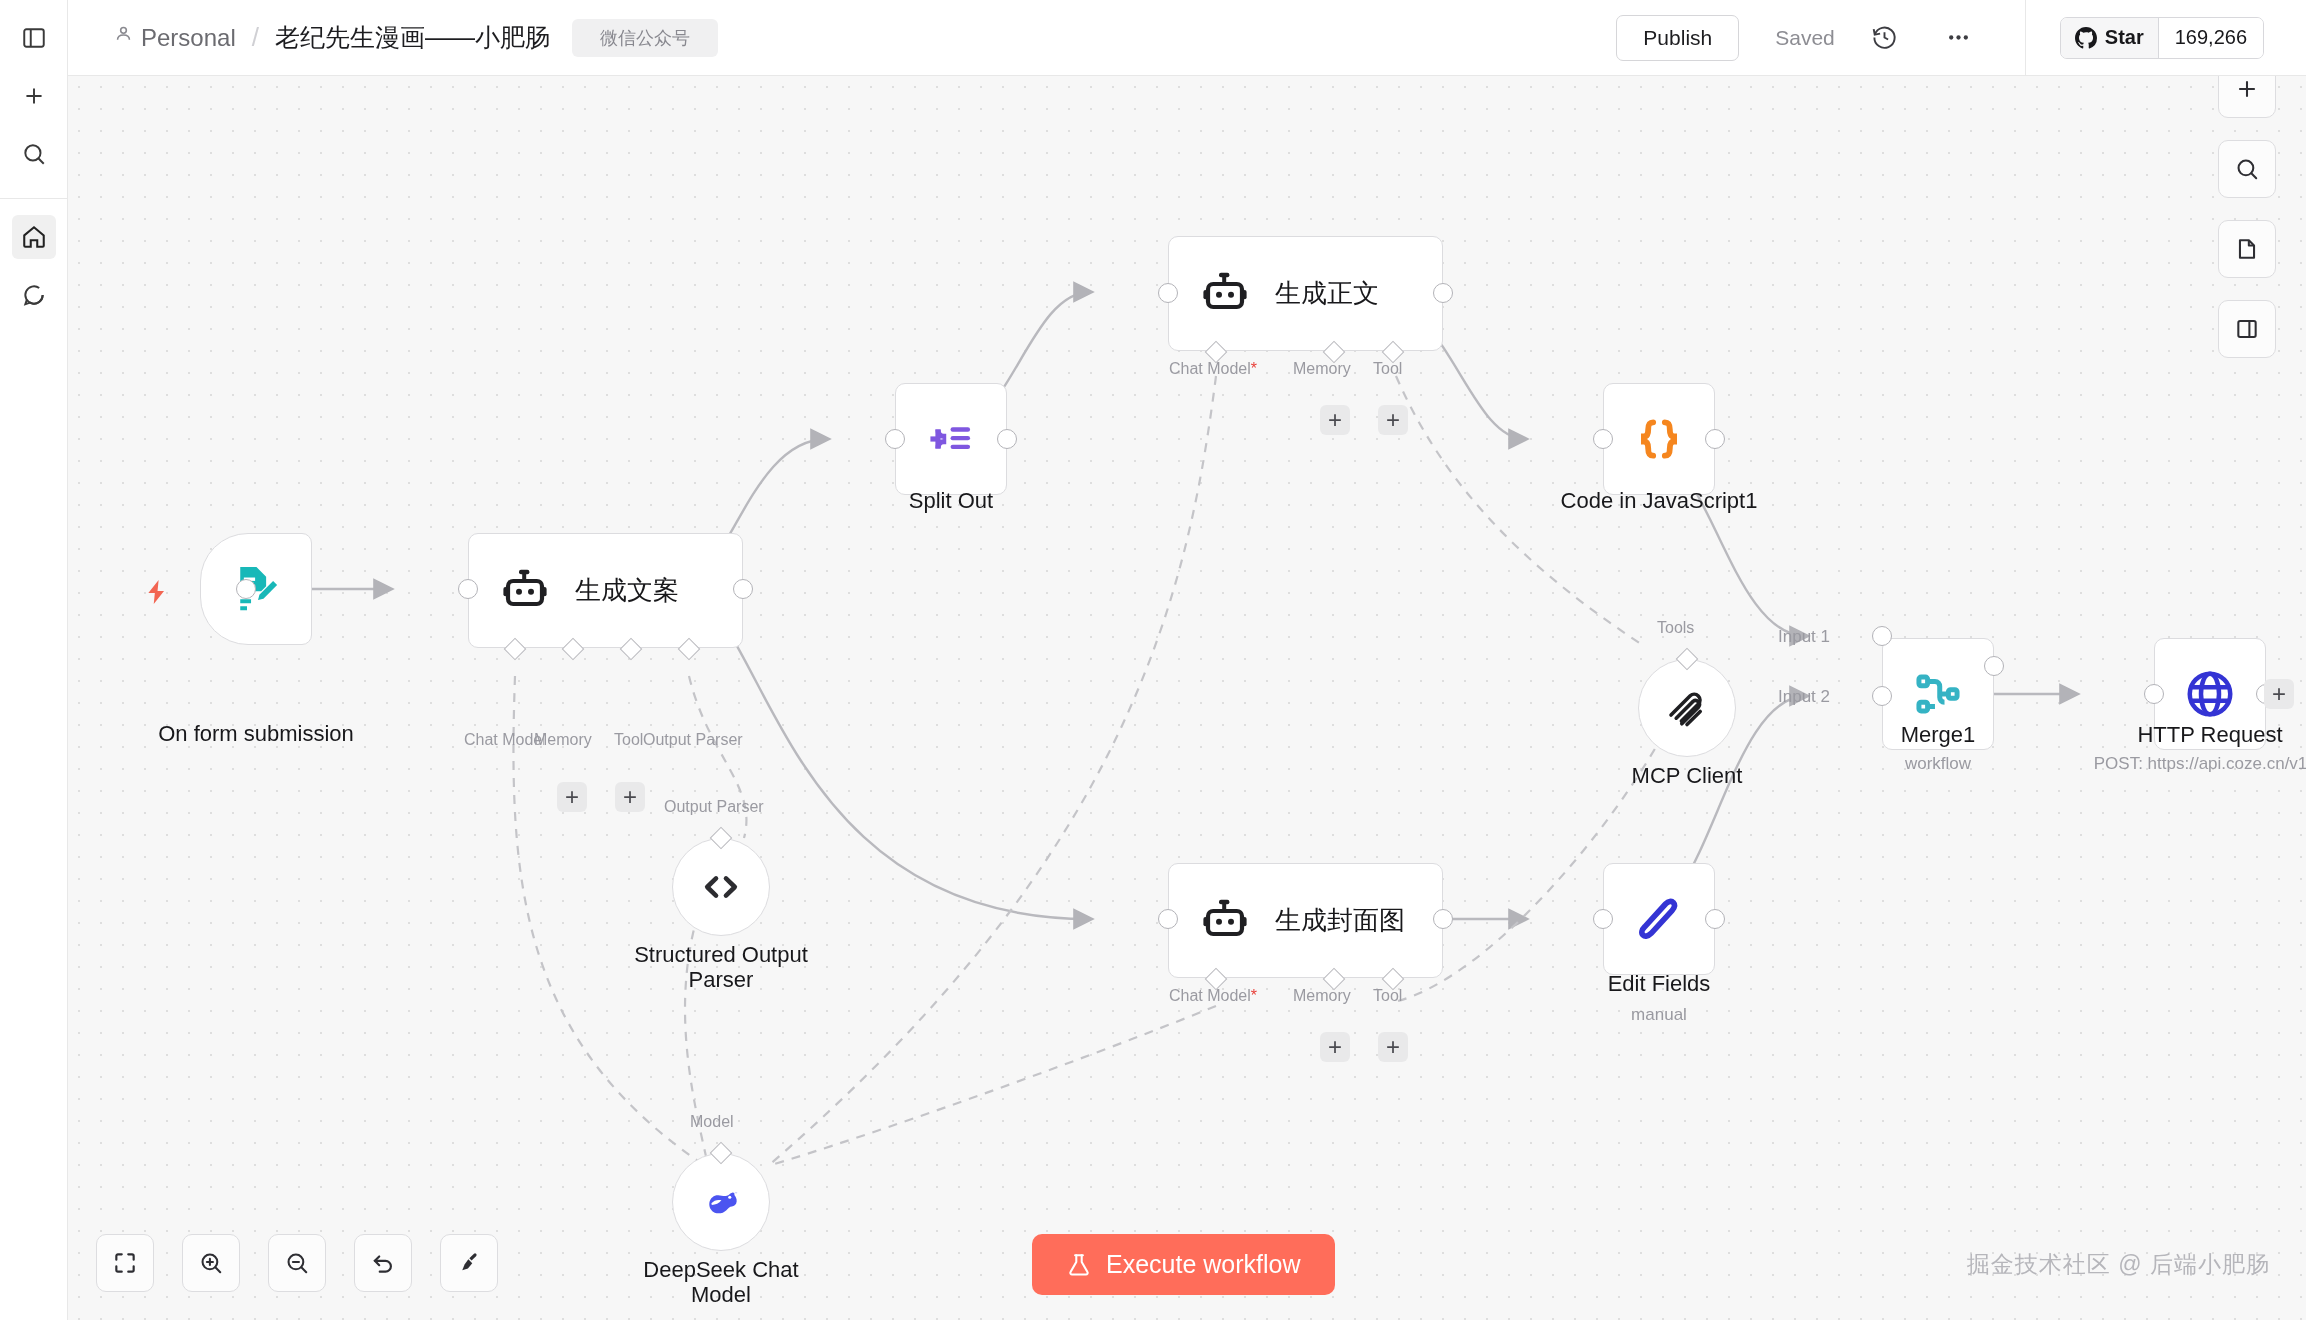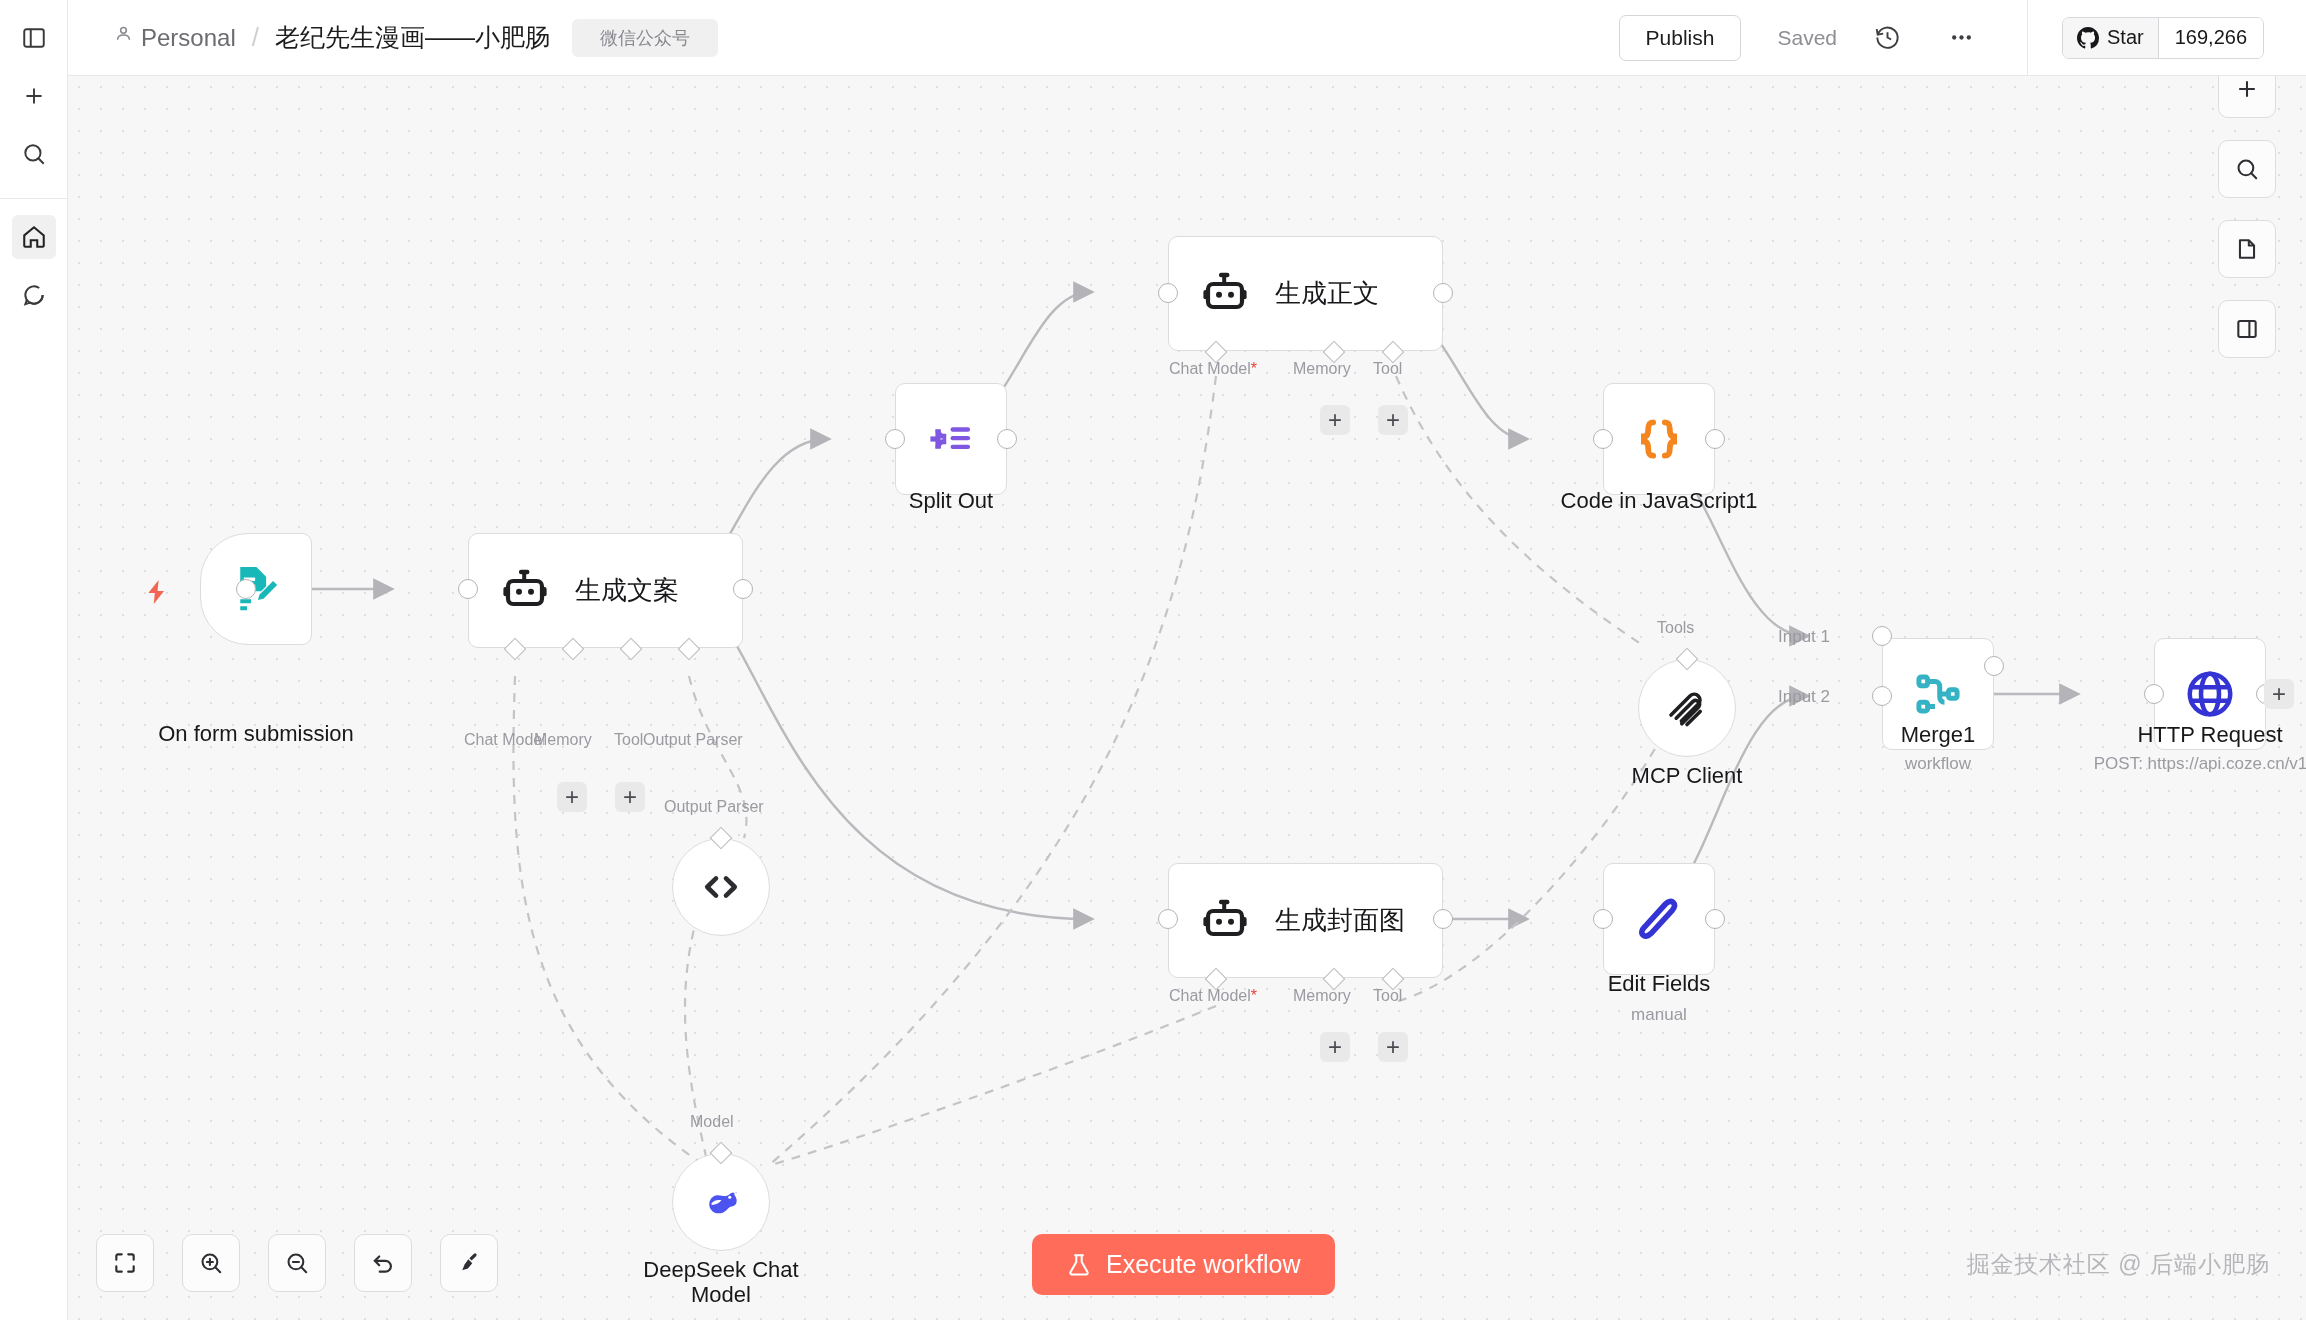--- a/index.html
+++ b/index.html
@@ -58,21 +58,21 @@
     color: #3d3d42; margin-left: 26px;
   }
   .topbar-divider { width: 1px; height: 76px; background: #e8e8e8; margin-left: 42px; }
   .star-widget {
     display: flex; align-items: stretch; margin-left: 34px;
     border: 1px solid #d8d8dc; border-radius: 7px; overflow: hidden;
     height: 42px; cursor: pointer; margin-right: 42px;
   }
   .star-left {
     display: flex; align-items: center; gap: 8px; padding: 0 14px;
-    background: #f6f6f7; color: #18181b; font-size: 20px; font-weight: normal;
+    background: #f6f6f7; color: #18181b; font-size: 20px; font-weight: bold;
   }
   .star-count {
     display: flex; align-items: center; padding: 0 16px;
     background: #ffffff; color: #18181b; font-size: 20px;
     border-left: 1px solid #d8d8dc;
   }
 
   
   .tabbar {
     position: absolute; left: 988px; top: 82px;
@@ -469,20 +469,22 @@
       <div class="node-sub" style="left:1956px;top:678px;width:372px">POST: https://api.coze.cn/v1/...</div>
 
       <div class="circle-node" style="left:604px;top:762px;width:98px;height:98px">
         <svg width="46" height="46" viewBox="0 0 24 24" fill="none" stroke="#2c2c30" stroke-width="2.4" stroke-linecap="round" stroke-linejoin="round">
           <polyline points="9.4,7.5 4.8,12 9.4,16.5"></polyline>
           <polyline points="14.6,7.5 19.2,12 14.6,16.5"></polyline>
         </svg>
       </div>
       <div class="diamond" style="left:645px;top:754px"></div>
       <div class="endpoint-label" style="left:596px;top:722px">Output Parser</div>
+      <div class="node-label" style="left:497px;top:866px;width:312px">Structured Output
+Parser</div>
 
       <div class="circle-node" style="left:604px;top:1077px;width:98px;height:98px">
         <svg width="50" height="50" viewBox="0 0 24 24">
           <path d="M19.9 7.6c-.9.5-1.6-.3-2.5-.1-1.1.2-1.5 1.2-2.6 1.5-1.7.4-3.3-.6-5-.2-1.9.4-3.2 2-3.4 3.8-.2 2 .9 3.8 2.6 4.5 1.9.8 4.2.2 5.6-1.2.4-.4.7-.9 1.2-1.2.9-.6 2-.4 2.8-1.1 1.1-.9 1.2-2.7.5-3.9-.3-.5-.7-.9-.7-1.5 0-.2.1-.4-.1-.5-.1 0-.3 0-.4-.1z" fill="#4b54f0"></path>
           <path d="M7.4 12.6c1.2-1.4 3.1-1.9 4.8-1.4-1.1 1.4-2.8 2.2-4.6 2.2z" fill="#ffffff"></path>
           <circle cx="16.2" cy="9.7" r=".75" fill="#ffffff"></circle>
         </svg>
       </div>
       <div class="diamond" style="left:645px;top:1069px"></div>
       <div class="endpoint-label" style="left:622px;top:1037px">Model</div>

